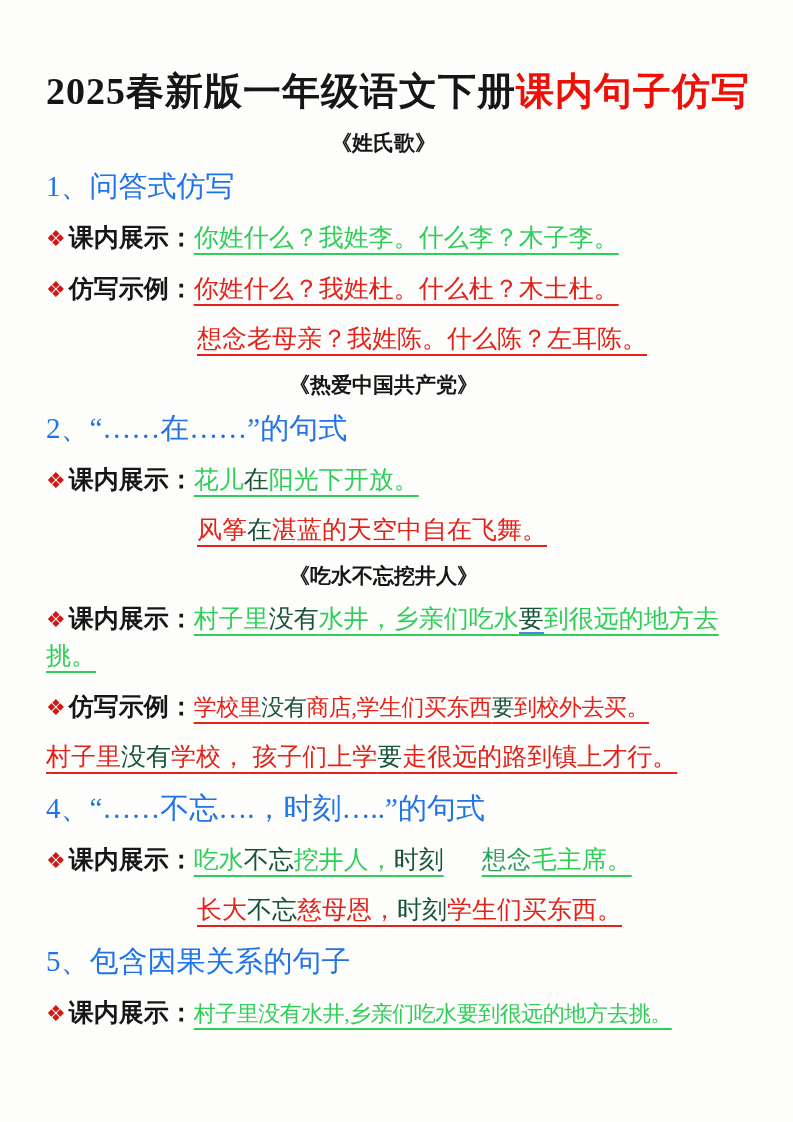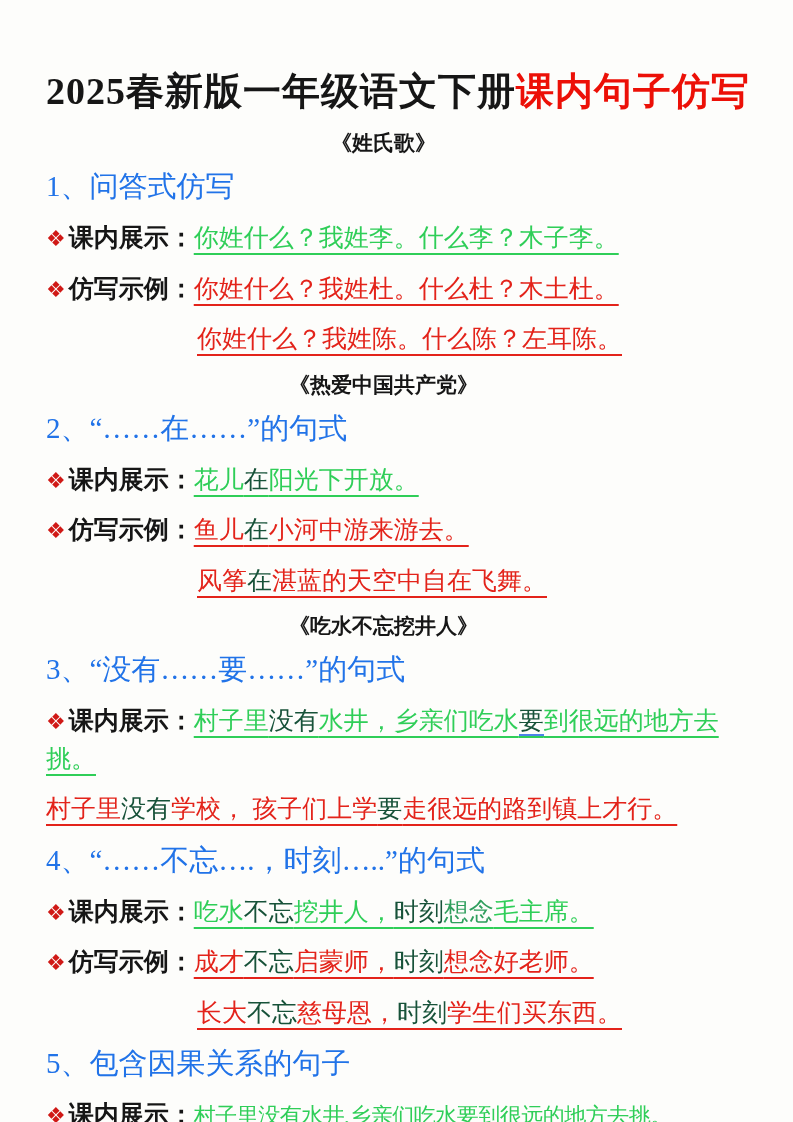--- a/index.html
+++ b/index.html
@@ -62,61 +62,59 @@
   }
   .sent {
     text-decoration-line: underline;
     text-decoration-thickness: 2px;
     text-underline-offset: 7px;
   }
   .u-green { text-decoration-color: var(--green); }
   .u-red   { text-decoration-color: var(--red); }
   .c-green { color: var(--green); }
   .c-dark  { color: var(--dark); }
-  .c-teal  { color: var(--teal); }
+  .c-teal  { color: var(--teal); margin-left: 38px; }
   .c-red   { color: var(--red); }
   .cont { margin-left: 151px; }
   .fullline { margin-left: 0; }
   .tight { white-space: nowrap; }
   .tight .sent { font-size: 23px; letter-spacing: -0.5px; }
   .tight.small .sent { font-size: 22px; letter-spacing: -0.5px; }
   .mark-blue { border-bottom: 3px solid #4d82e8; }
 </style>
 </head>
 <body>
 
 <h1 class="page-title"><span>2025春新版一年级语文下册</span><span class="t-red">课内句子仿写</span></h1>
 
 <section>
   <h2 class="poem">《姓氏歌》</h2>
   <h3 class="pattern">1、问答式仿写</h3>
   <p class="row"><span class="bullet">❖</span><span class="label">课内展示：</span><span class="sent u-green"><span class="c-green">你姓什么？我姓李。什么李？木子李。</span></span></p>
   <p class="row"><span class="bullet">❖</span><span class="label">仿写示例：</span><span class="sent u-red"><span class="c-red">你姓什么？我姓杜。什么杜？木土杜。</span></span></p>
-  <p class="row cont"><span class="sent u-red"><span class="c-red">你姓什么？我姓陈。什么陈？左耳陈。</span></span></p>
+  <p class="row cont"><span class="sent u-red"><span class="c-red">想念老母亲？我姓陈。什么陈？左耳陈。</span></span></p>
 </section>
 
 <section>
   <h2 class="poem">《热爱中国共产党》</h2>
   <h3 class="pattern">2、“……在……”的句式</h3>
   <p class="row"><span class="bullet">❖</span><span class="label">课内展示：</span><span class="sent u-green"><span class="c-green">花儿</span><span class="c-dark">在</span><span class="c-green">阳光下开放。</span></span></p>
-  <p class="row"><span class="bullet">❖</span><span class="label">仿写示例：</span><span class="sent u-red"><span class="c-red">鱼儿</span><span class="c-dark">在</span><span class="c-red">小河中游来游去。</span></span></p>
   <p class="row cont"><span class="sent u-red"><span class="c-red">风筝</span><span class="c-dark">在</span><span class="c-red">湛蓝的天空中自在飞舞。</span></span></p>
 </section>
 
 <section>
   <h2 class="poem">《吃水不忘挖井人》</h2>
-  <h3 class="pattern">3、“没有……要……”的句式</h3>
   <p class="row"><span class="bullet">❖</span><span class="label">课内展示：</span><span class="sent u-green"><span class="c-green">村子里</span><span class="c-dark">没有</span><span class="c-green">水井，乡亲们吃水</span><span class="c-dark mark-blue">要</span><span class="c-green">到很远的地方去挑。</span></span></p>
+  <p class="row tight"><span class="bullet">❖</span><span class="label">仿写示例：</span><span class="sent u-red"><span class="c-red">学校里</span><span class="c-dark">没有</span><span class="c-red">商店,学生们买东西</span><span class="c-dark">要</span><span class="c-red">到校外去买。</span></span></p>
   <p class="row fullline"><span class="sent u-red"><span class="c-red">村子里</span><span class="c-dark">没有</span><span class="c-red">学校， 孩子们上学</span><span class="c-dark">要</span><span class="c-red">走很远的路到镇上才行。</span></span></p>
 </section>
 
 <section>
   <h3 class="pattern">4、“……不忘….，时刻…..”的句式</h3>
   <p class="row"><span class="bullet">❖</span><span class="label">课内展示：</span><span class="sent u-green"><span class="c-green">吃水</span><span class="c-dark">不忘</span><span class="c-green">挖井人，</span><span class="c-dark">时刻</span><span class="c-teal">想念</span><span class="c-green">毛主席。</span></span></p>
-  <p class="row"><span class="bullet">❖</span><span class="label">仿写示例：</span><span class="sent u-red"><span class="c-red">成才</span><span class="c-dark">不忘</span><span class="c-red">启蒙师，</span><span class="c-dark">时刻</span><span class="c-red">想念好老师。</span></span></p>
   <p class="row cont"><span class="sent u-red"><span class="c-red">长大</span><span class="c-dark">不忘</span><span class="c-red">慈母恩，</span><span class="c-dark">时刻</span><span class="c-red">学生们买东西。</span></span></p>
 </section>
 
 <section>
   <h3 class="pattern">5、包含因果关系的句子</h3>
   <p class="row tight small"><span class="bullet">❖</span><span class="label">课内展示：</span><span class="sent u-green"><span class="c-green">村子里没有水井,乡亲们吃水要到很远的地方去挑。</span></span></p>
 
 </section>
 
 </body></html>

